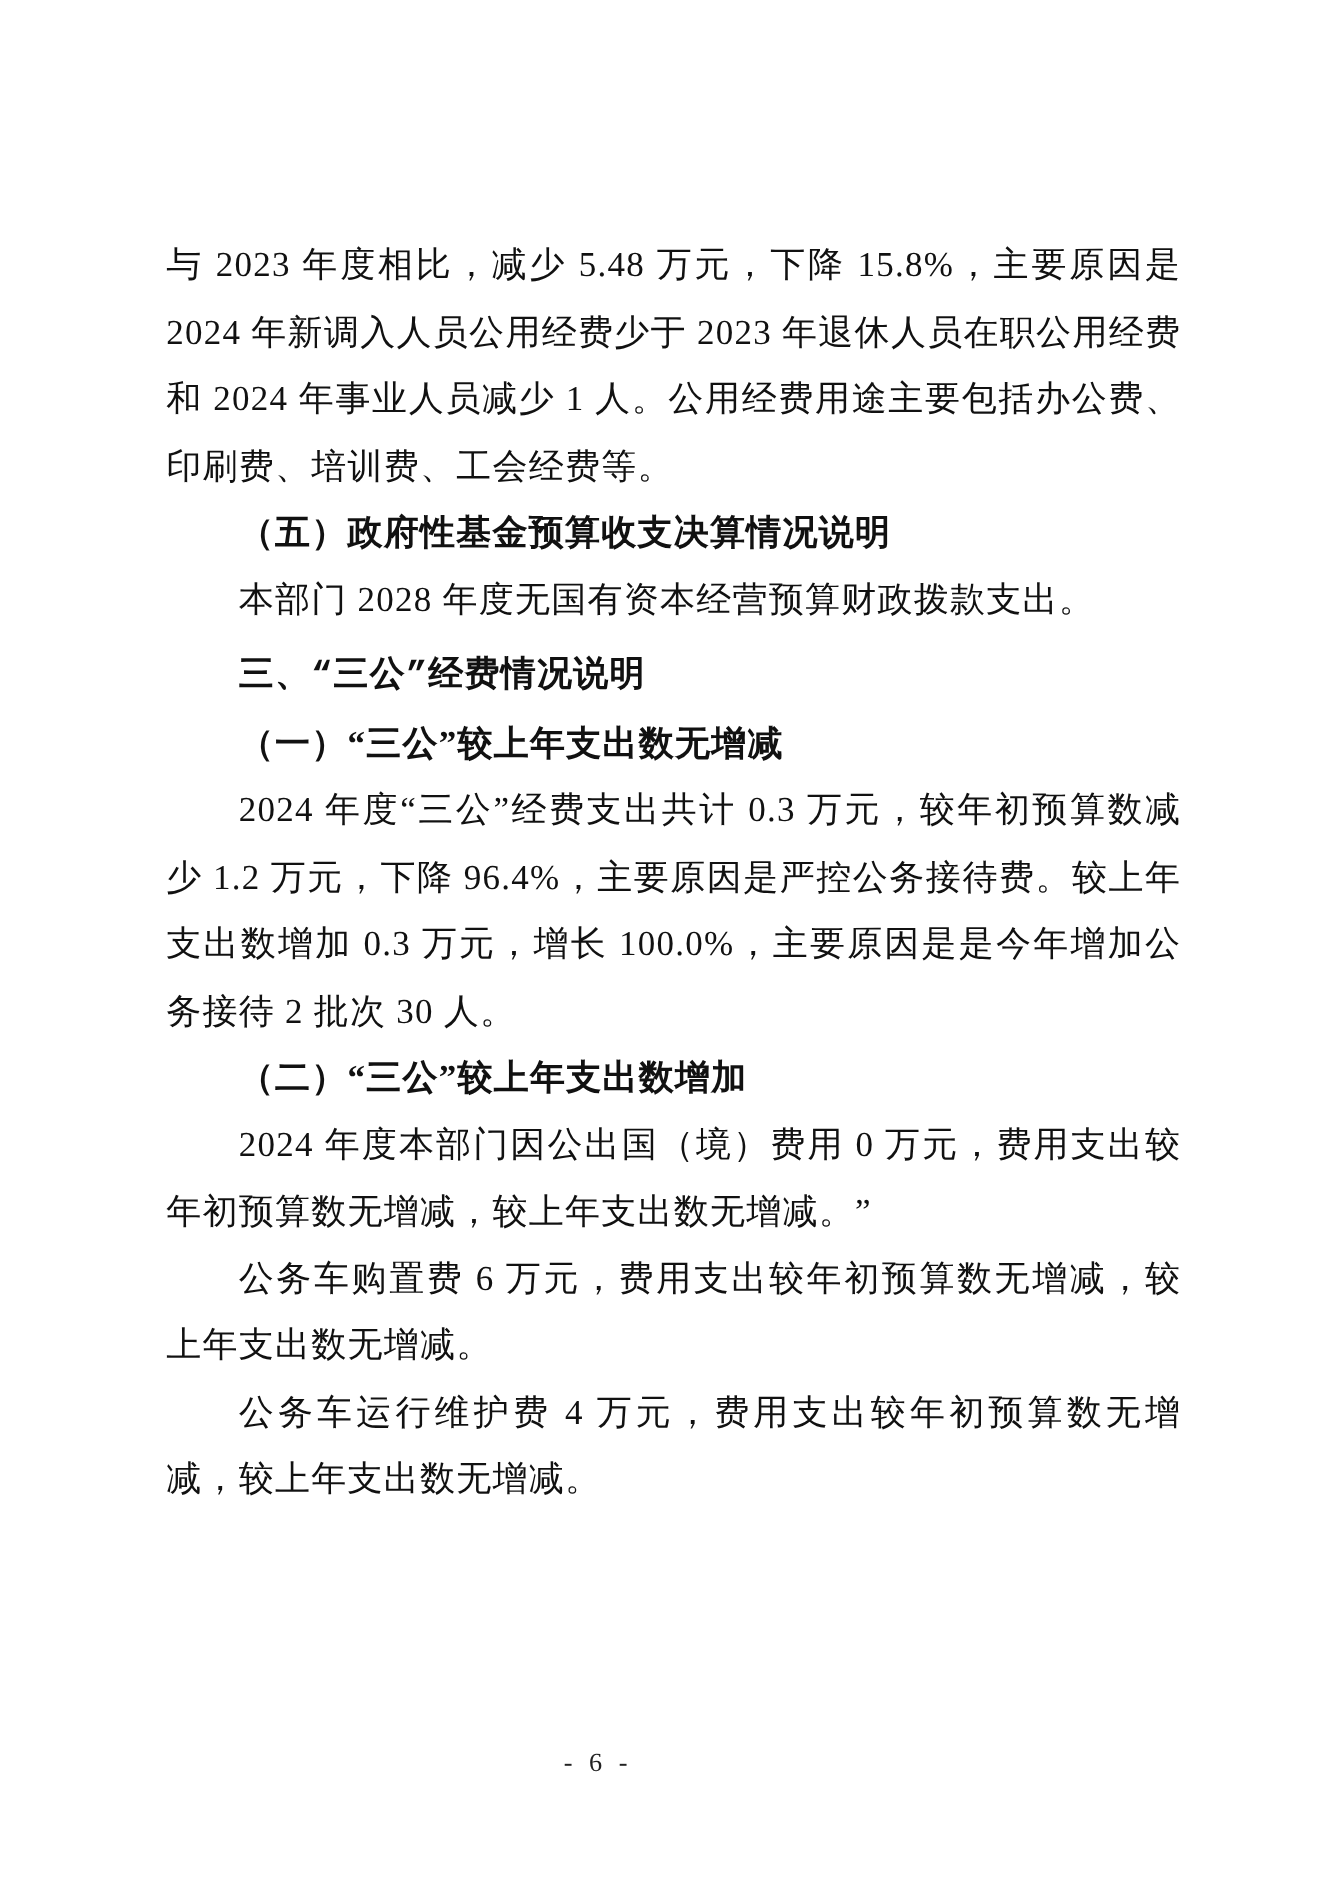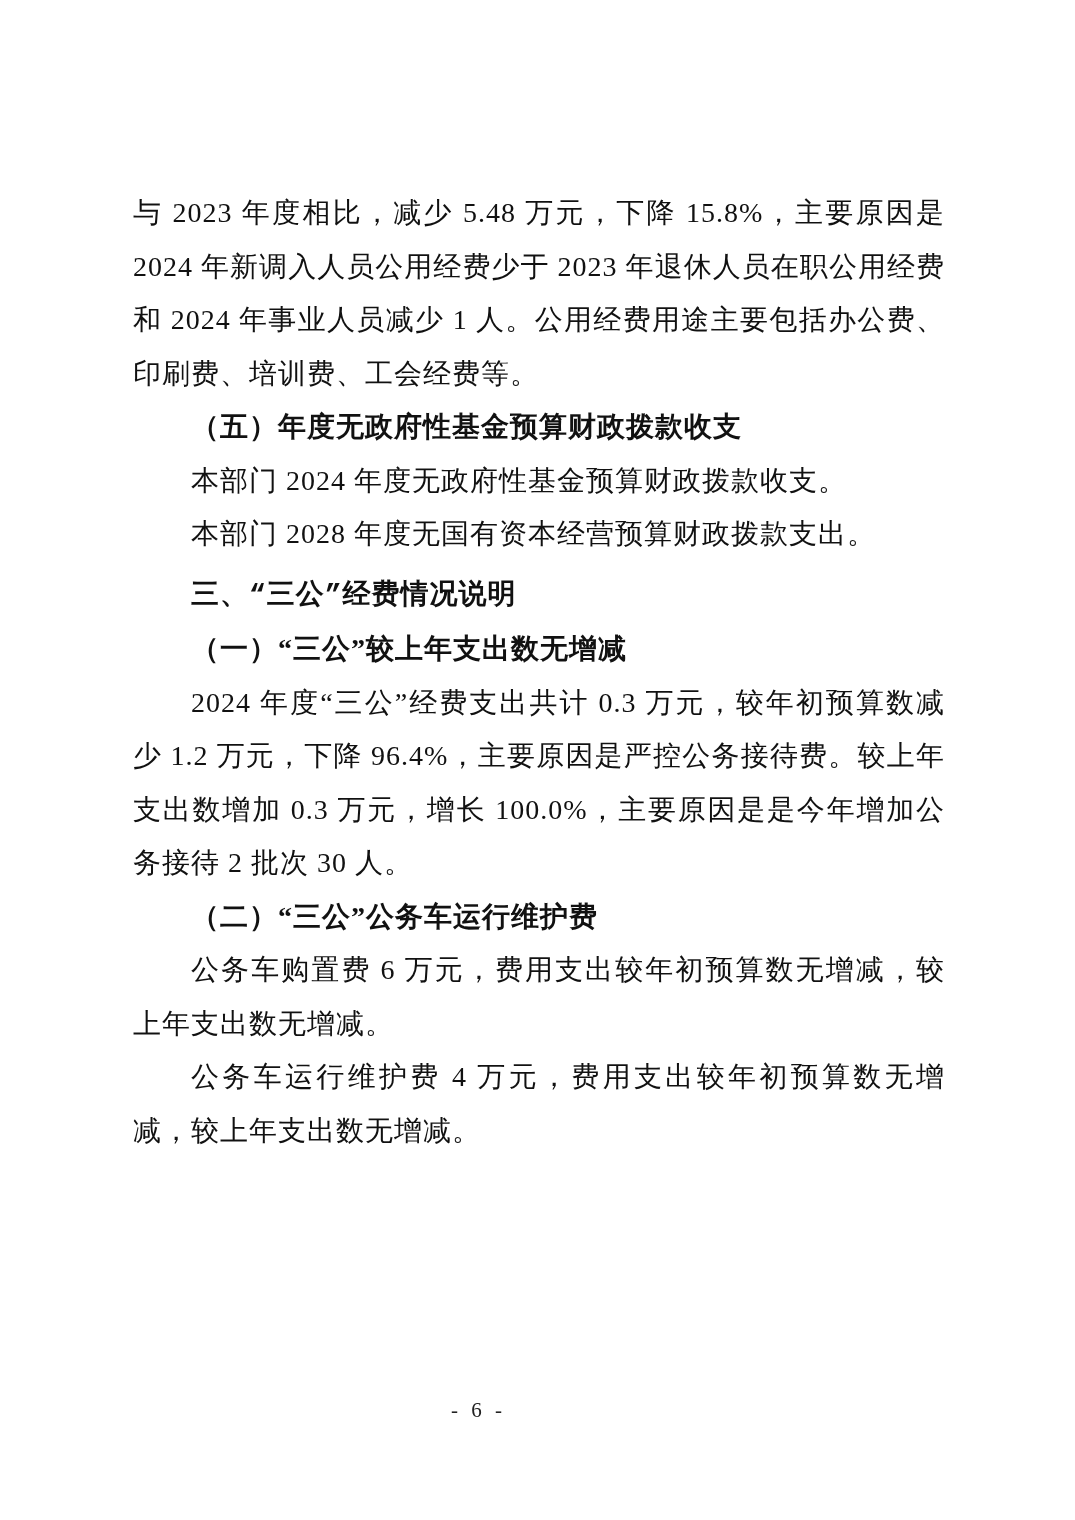--- a/index.html
+++ b/index.html
@@ -55,24 +55,24 @@
     color: #222222;
     letter-spacing: 4px;
   }
 </style>
 </head>
 <body>
 
 <div class="page">
   <div class="content">
     <p class="body">与 2023 年度相比，减少 5.48 万元，下降 15.8%，主要原因是 2024 年新调入人员公用经费少于 2023 年退休人员在职公用经费和 2024 年事业人员减少 1 人。公用经费用途主要包括办公费、印刷费、培训费、工会经费等。</p>
-    <p class="h-kai">（五）年度无政府性基金预算财政拨款收支</p>
-    <p class="body ind">本部门 2024 年度无政府性基金预算财政拨款收支。</p>
+    <p class="h-kai">（五）政府性基金预算收支决算情况说明</p>
     <p class="body ind">本部门 2028 年度无国有资本经营预算财政拨款支出。</p>
     <p class="h-hei">三、“三公”经费情况说明</p>
     <p class="h-kai">（一）“三公”较上年支出数无增减</p>
     <p class="body ind">2024 年度“三公”经费支出共计 0.3 万元，较年初预算数减少 1.2 万元，下降 96.4%，主要原因是严控公务接待费。较上年支出数增加 0.3 万元，增长 100.0%，主要原因是是今年增加公务接待 2 批次 30 人。</p>
-    <p class="h-kai">（二）“三公”公务车运行维护费</p>
+    <p class="h-kai">（二）“三公”较上年支出数增加</p>
+    <p class="body ind">2024 年度本部门因公出国（境）费用 0 万元，费用支出较年初预算数无增减，较上年支出数无增减。”</p>
     <p class="body ind">公务车购置费 6 万元，费用支出较年初预算数无增减，较上年支出数无增减。</p>
     <p class="body ind">公务车运行维护费 4 万元，费用支出较年初预算数无增减，较上年支出数无增减。</p>
   </div>
   <div class="footer">- 6 -</div>
 </div>
 
 </body></html>

